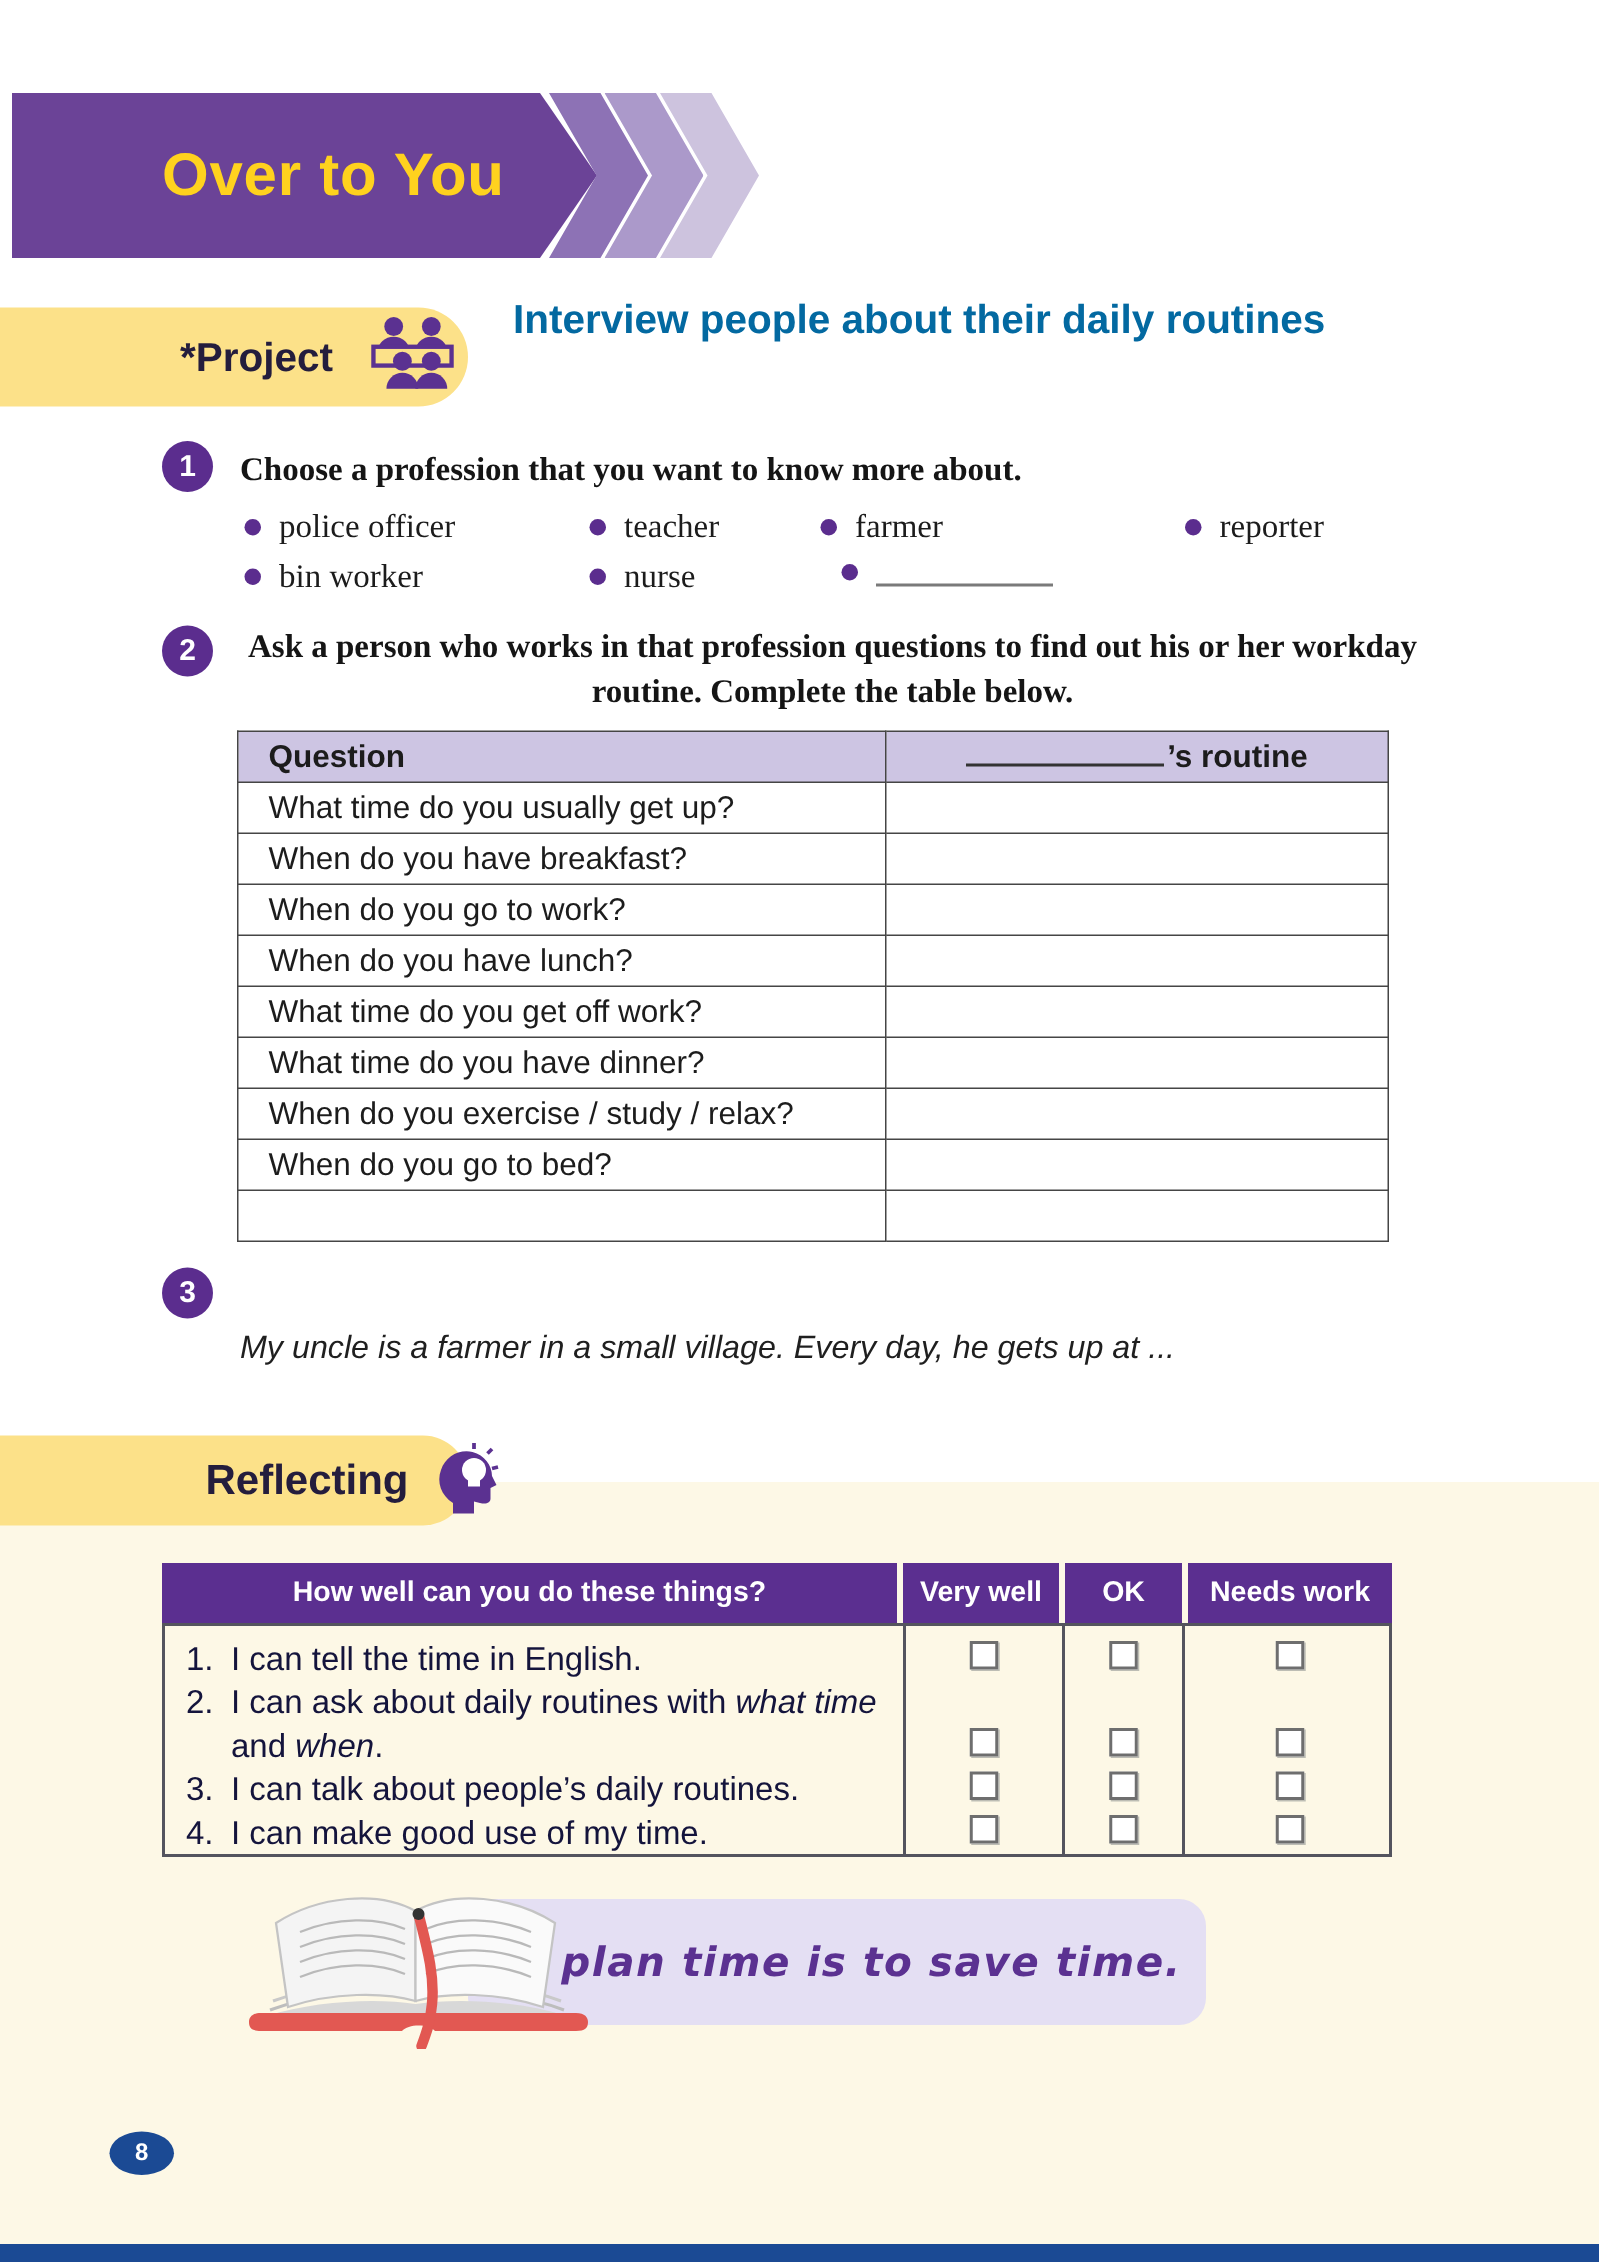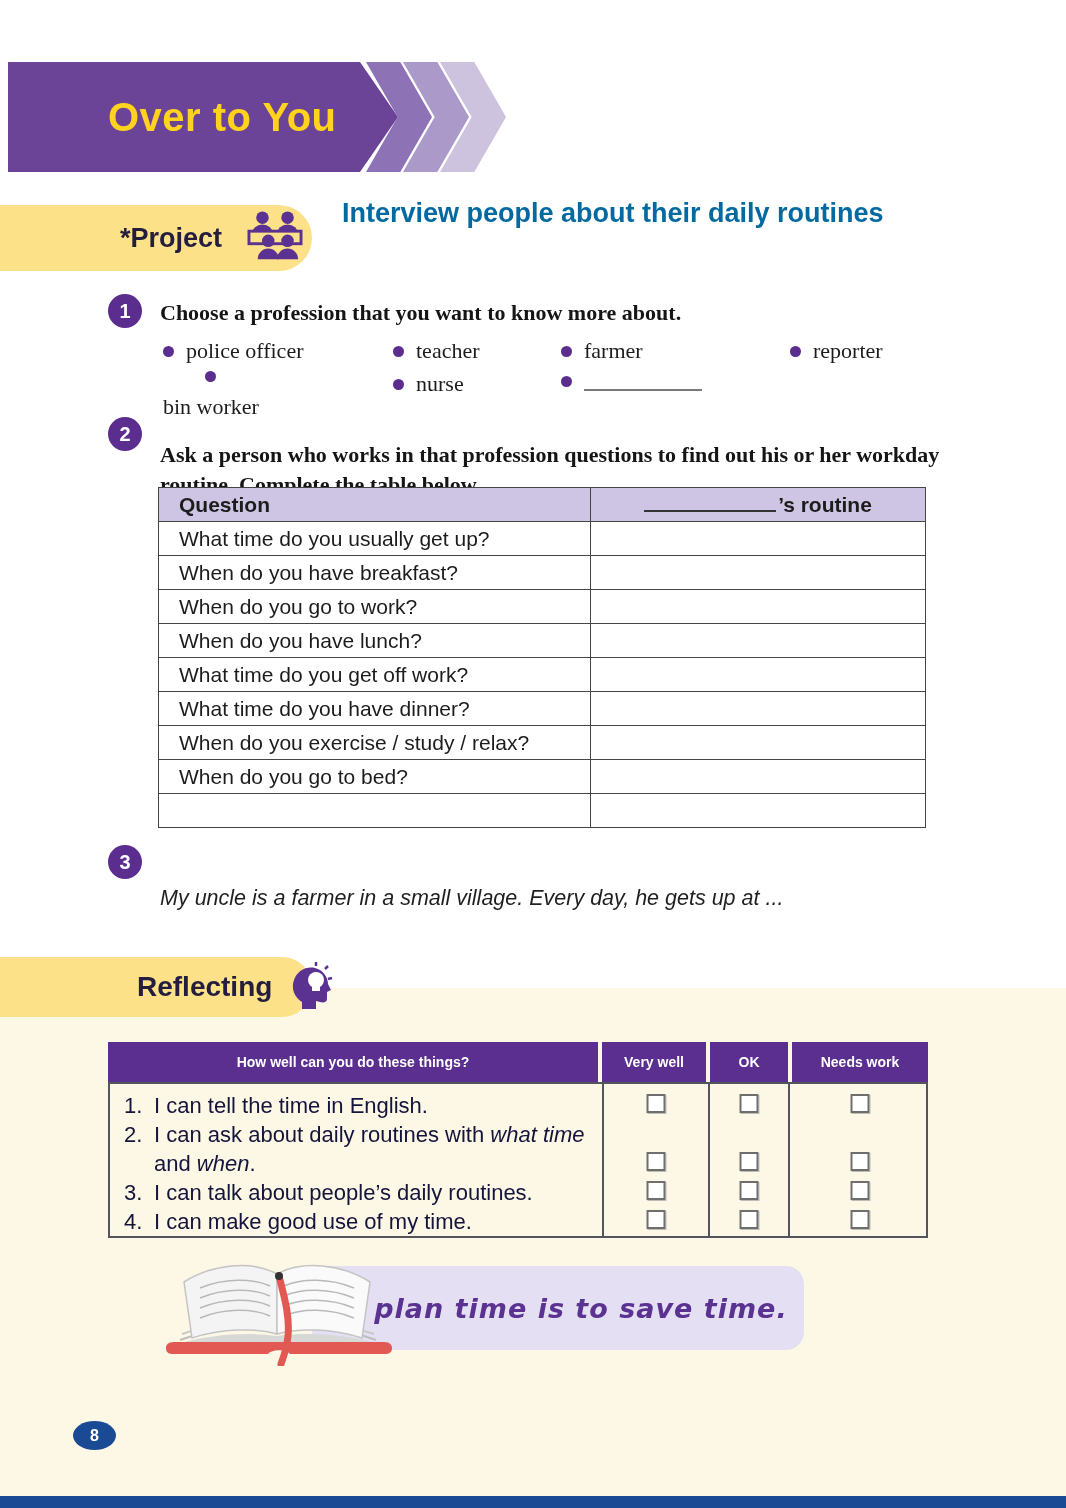--- a/index.html
+++ b/index.html
@@ -72,21 +72,21 @@
 
   
   .cream { position:absolute; left:0; top:988px; width:1066px; height:520px; background:#fdf8e6; }
 
   
   .reflect-pill { top:957px; width:312px; height:60px; padding-left:105px; gap:18px; }
   .rtable-head {
     position:absolute; left:108px; top:1042px; width:820px; height:40px;
     display:grid; grid-template-columns:490px 104px 78px 136px; gap:4px;
   }
-  .rhcell { background:#5b2f90; color:#ffffff; font-weight:bold; font-size:14px;
+  .rhcell { background:#5b2f90; color:#ffffff; font-weight:bold; font-size:19px;
     display:flex; align-items:center; justify-content:center; }
   .rtable-body {
     position:absolute; left:108px; top:1082px; width:820px; height:156px;
     border:2px solid #54545e; border-top:2px solid #54545e;
   }
   .vdiv { position:absolute; top:0; width:2px; height:100%; background:#54545e; }
   .rlines { position:absolute; left:14px; top:7px; width:470px; font-size:22px;
     line-height:29px; color:#14143c; }
   .rnum { display:inline-block; width:30px; }
   .rline.indent { padding-left:30px; }
@@ -155,43 +155,43 @@
   <span class="steptext" style="top:298px; width:790px;">Choose a profession that you want to know more about.</span>
 
   <div class="prof-item" style="left:163px; top:338px;">
     <span class="bullet"></span>
     <span>police officer</span>
   </div>
   <div class="prof-item" style="left:393px; top:338px;">
     <span class="bullet"></span>
     <span>teacher</span>
   </div>
-  <div class="prof-item" style="left:561px; top:338px;text-align:center;">
+  <div class="prof-item" style="left:547px; top:338px;text-align:center;">
     <span class="bullet"></span>
     <span>farmer</span>
   </div>
   <div class="prof-item" style="left:790px; top:338px;">
     <span class="bullet"></span>
     <span>reporter</span>
   </div>
-  <div class="prof-item" style="left:163px; top:371px;flex-direction:column;">
+  <div class="prof-item" style="left:163px; top:371px;">
     <span class="bullet"></span>
     <span>bin worker</span>
   </div>
   <div class="prof-item" style="left:393px; top:371px;">
     <span class="bullet"></span>
     <span>nurse</span>
   </div>
   <div class="prof-item" style="left:561px; top:371px;">
     <span class="bullet"></span>
     <span class="blank-line"></span>
   </div>
 
   <span class="stepnum" style="left:108px; top:417px;">2</span>
-  <span class="steptext" style="top:440px; width:790px;">Ask a person who works in that profession questions to find out his or her workday routine. Complete the table below.</span>
+  <span class="steptext" style="top:416px; width:790px;text-align:center;">Ask a person who works in that profession questions to find out his or her workday routine. Complete the table below.</span>
 
   <table class="qtable">
     <tbody>
         <tr>
       <th class="qcol">Question</th>
       <th><span class="hdr-blank"></span><span>’s routine</span></th>
     </tr>
     <tr>
       <td class="qcell">What time do you usually get up?</td>
       <td></td>

